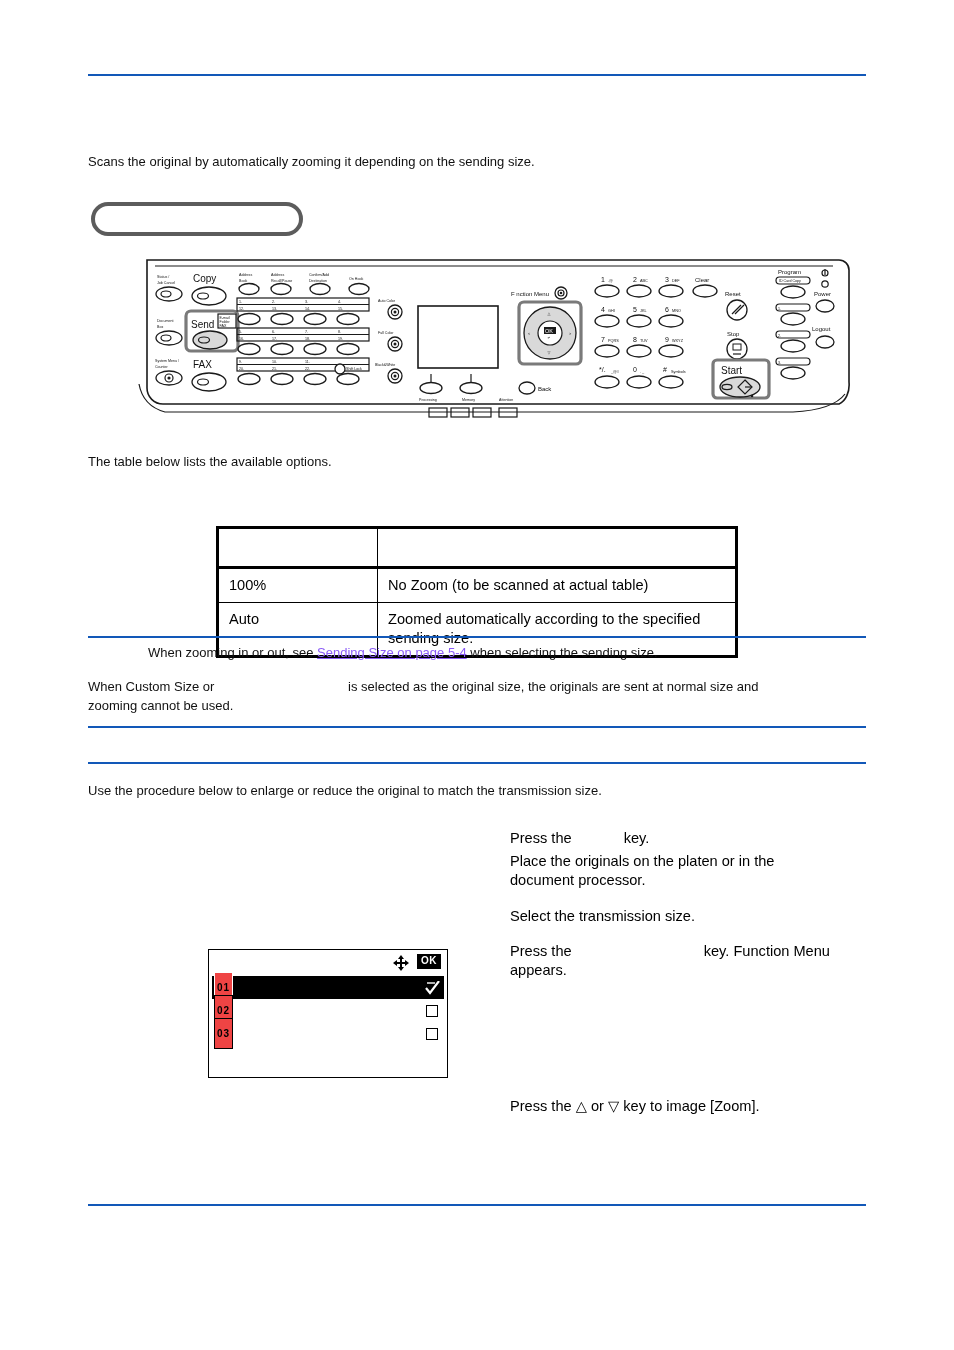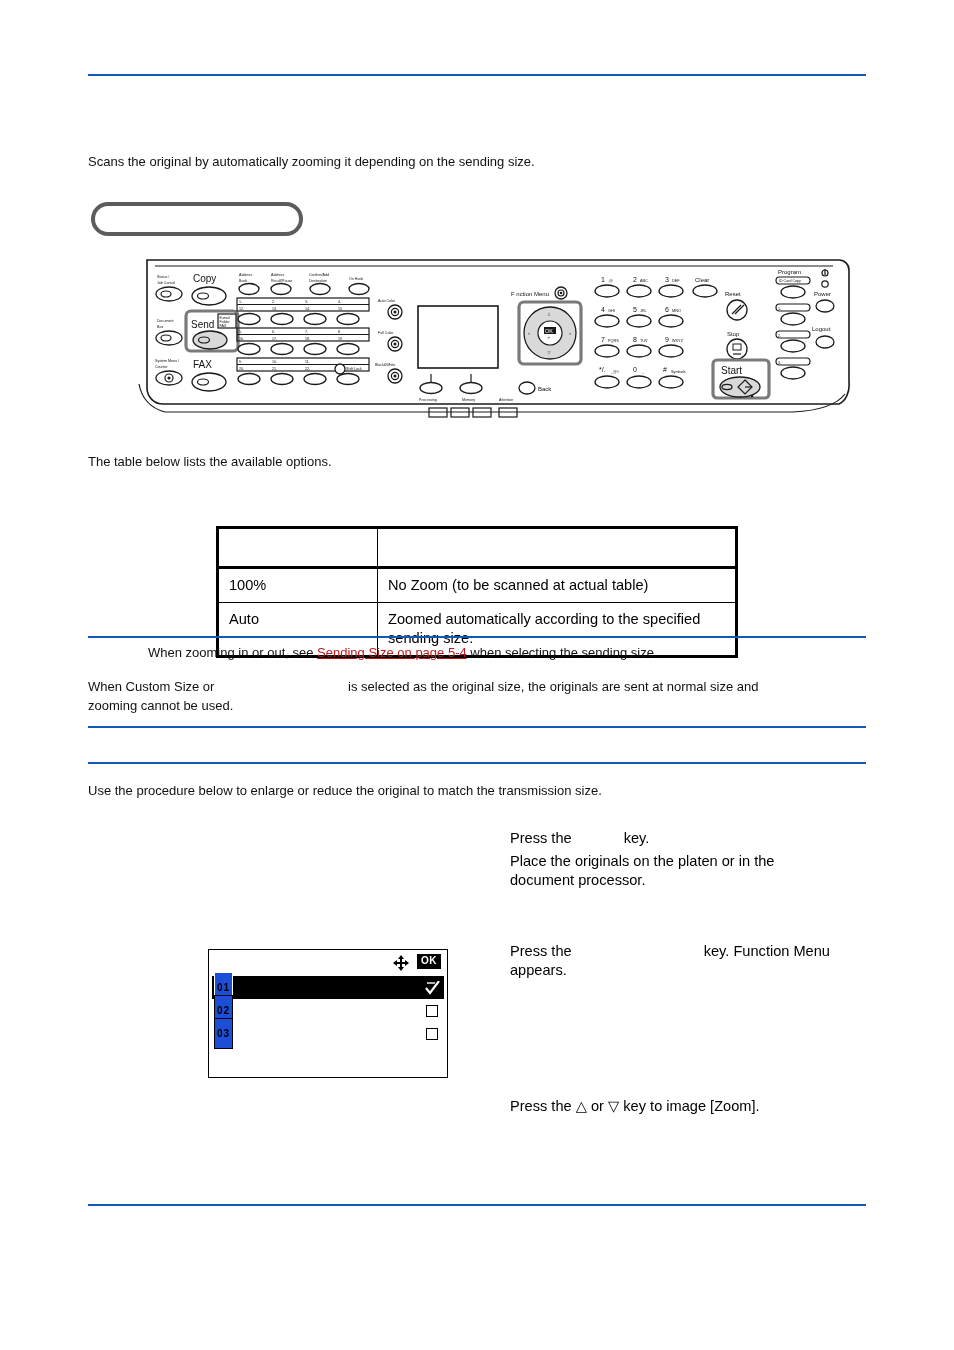--- a/index.html
+++ b/index.html
@@ -100,21 +100,21 @@
     font-family:"Liberation Sans", sans-serif;
   }
   .lcd-row {
     position:relative; height:23px; margin:0 3px;
     display:flex; align-items:center;
   }
   .lcd-row.sel { background:#000; }
   .lcd-num {
     font-size:10px; font-weight:bold; line-height:11px;
     border:1.3px solid #000; padding:9px 2px;
-    margin-left:2px; background:#1d4ed8; color:#000;
+    margin-left:2px; background:#ef4444; color:#000;
     letter-spacing:1px;
   }
   .lcd-row.sel .lcd-num { border-color:#fff; }
   .lcd-spacer { flex:1; }
   .lcd-box {
     width:12px; height:12px; border:1.6px solid #000; background:#fff;
     margin-right:6px;
   }
   .lcd-check { margin-right:4px; }
 
@@ -396,21 +396,21 @@
       <tr class="outer-bot">
         <td class="c1 l">Auto</td>
         <td class="r">Zoomed automatically according to the specified sending size.</td>
       </tr>
     </tbody>
   </table>
 
   <div class="rule thin note-a"></div>
 
   <div class="txt note1">
-    <span>When zooming in or out, see </span><a class="under" href="#" style="color:#b91c1c;">Sending Size on page 5-4</a><span> when selecting the sending size.</span>
+    <span>When zooming in or out, see </span><a class="under" href="#" style="color:#8b5cf6;">Sending Size on page 5-4</a><span> when selecting the sending size.</span>
   </div>
 
   <div class="rule thin note-b"></div>
 
   <div class="txt note2">
     <span>When Custom Size or </span><span class="gap"></span><span>is selected as the original size, the originals are sent at normal size and</span><br>
     <span>zooming cannot be used.</span>
   </div>
 
   <div class="rule thin note-c"></div>
@@ -420,20 +420,21 @@
 
   <div class="step s1">
     <span>Press the </span><span class="gap-s"></span><span>key.</span>
   </div>
 
   <div class="step s2">
     <span>Place the originals on the platen or in the</span><br>
     <span>document processor.</span>
   </div>
 
+  <div class="step s3">Select the transmission size.</div>
 
   <div class="step s4">
     <span>Press the </span><span class="gap-m"></span><span>key. Function Menu</span><br>
     <span>appears.</span>
   </div>
 
   <div class="step s5">
     <span>Press the </span><span class="tri">△</span><span> or </span><span class="tri">▽</span><span> key to image [Zoom].</span>
   </div>
 

